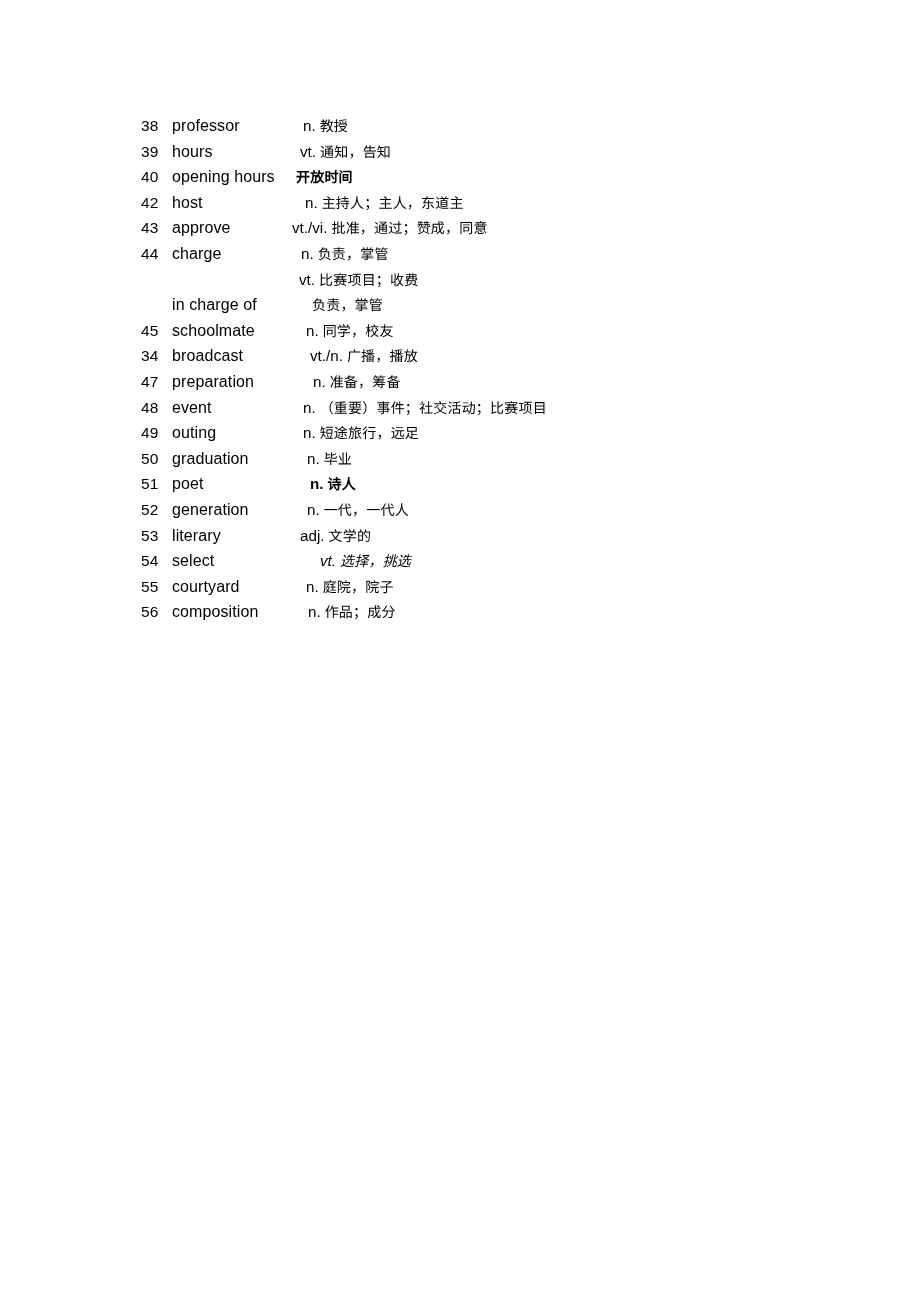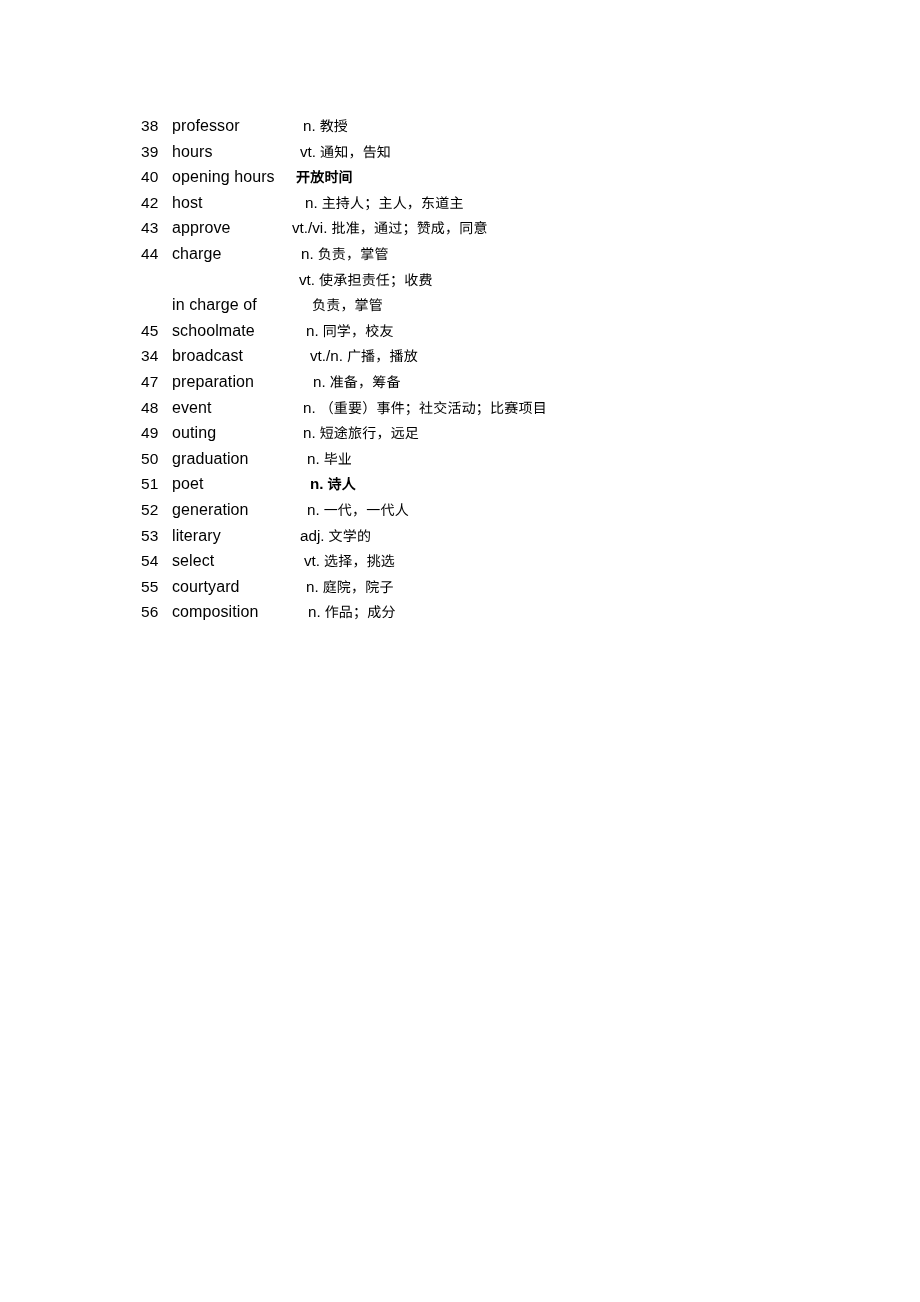--- a/index.html
+++ b/index.html
@@ -115,21 +115,21 @@
         <span class="col-def" style="left: 292px;"><span class="pos">vt./vi.</span><span class="gap"></span><span class="cjk">批准，通过；赞成，同意</span></span>
       </div>
       <div class="vocab-row">
         <span class="col-num">44</span>
         <span class="col-word">charge</span>
         <span class="col-def" style="left: 301px;"><span class="pos">n.</span><span class="gap"></span><span class="cjk">负责，掌管</span></span>
       </div>
       <div class="vocab-row">
         <span class="col-num"></span>
         <span class="col-word"></span>
-        <span class="col-def" style="left: 299px;"><span class="pos">vt.</span><span class="gap"></span><span class="cjk">使承担责任；收费</span></span>
+        <span class="col-def" style="left: 299px;"><span class="pos">vt.</span><span class="gap"></span><span class="cjk">比赛项目；收费</span></span>
       </div>
       <div class="vocab-row">
         <span class="col-num"></span>
         <span class="col-word">in charge of</span>
         <span class="col-def" style="left: 312px;"><span class="pos"></span><span class="cjk">负责，掌管</span></span>
       </div>
       <div class="vocab-row">
         <span class="col-num">45</span>
         <span class="col-word">schoolmate</span>
         <span class="col-def" style="left: 306px;"><span class="pos">n.</span><span class="gap"></span><span class="cjk">同学，校友</span></span>
@@ -170,21 +170,21 @@
         <span class="col-def" style="left: 307px;"><span class="pos">n.</span><span class="gap"></span><span class="cjk">一代，一代人</span></span>
       </div>
       <div class="vocab-row">
         <span class="col-num">53</span>
         <span class="col-word">literary</span>
         <span class="col-def" style="left: 300px;"><span class="pos">adj.</span><span class="gap"></span><span class="cjk">文学的</span></span>
       </div>
       <div class="vocab-row">
         <span class="col-num">54</span>
         <span class="col-word">select</span>
-        <span class="col-def" style="left: 304px;"><span class="pos">vt.</span><span class="gap"></span><span class="cjk">选择，挑选</span></span>
+        <span class="col-def" style="left: 320px; font-style: italic;"><span class="pos">vt.</span><span class="gap"></span><span class="cjk">选择，挑选</span></span>
       </div>
       <div class="vocab-row">
         <span class="col-num">55</span>
         <span class="col-word">courtyard</span>
         <span class="col-def" style="left: 306px;"><span class="pos">n.</span><span class="gap"></span><span class="cjk">庭院，院子</span></span>
       </div>
       <div class="vocab-row">
         <span class="col-num">56</span>
         <span class="col-word">composition</span>
         <span class="col-def" style="left: 308px;"><span class="pos">n.</span><span class="gap"></span><span class="cjk">作品；成分</span></span>

